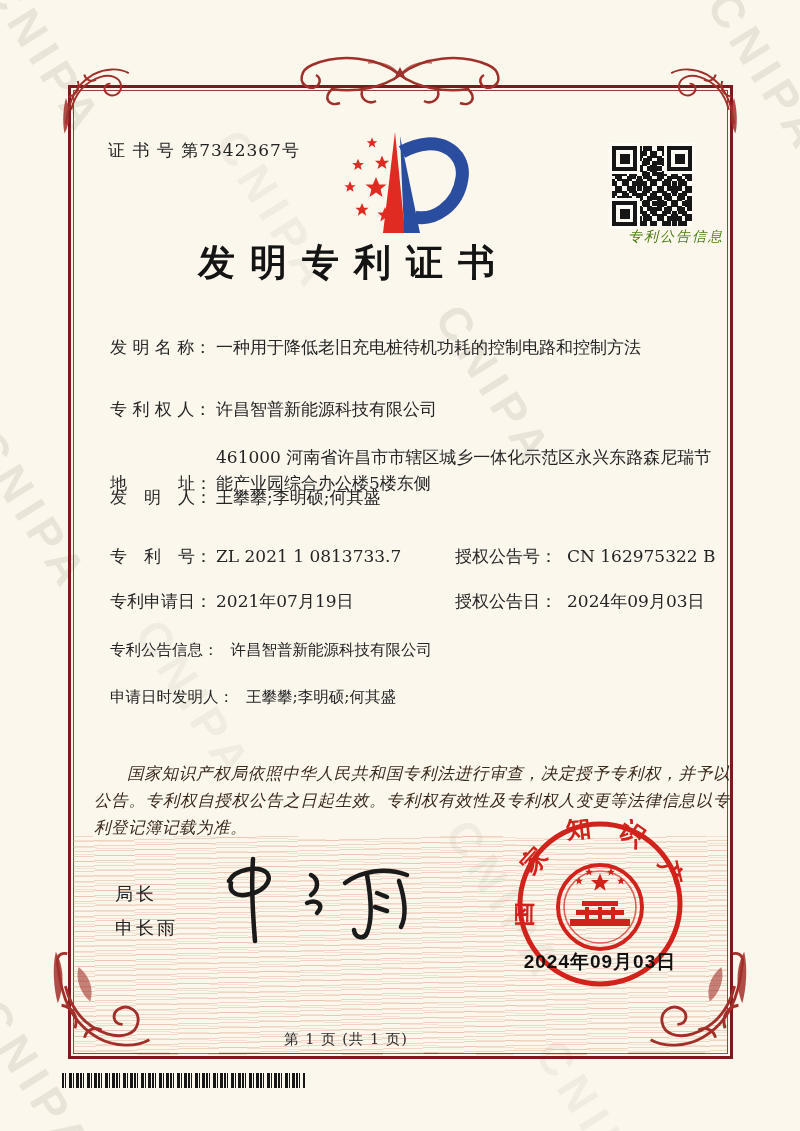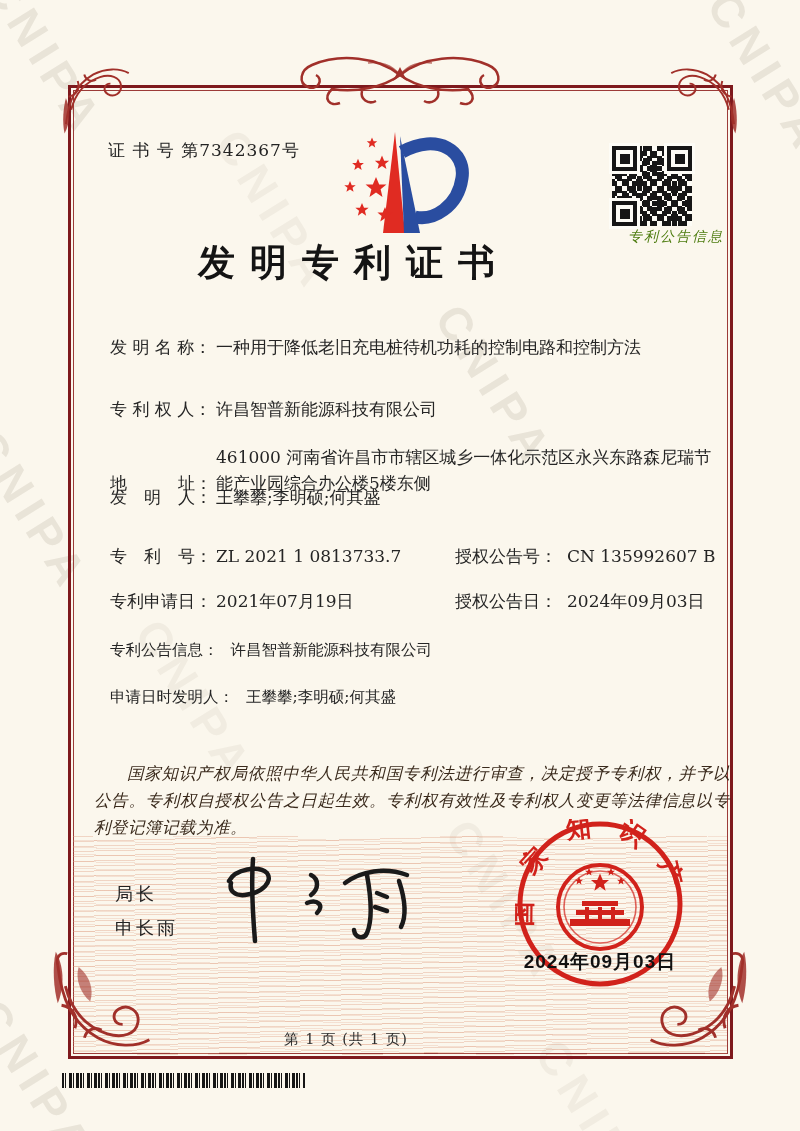--- a/index.html
+++ b/index.html
@@ -207,21 +207,21 @@
   <div class="frow" id="row-inventor">
     <span class="lbl">发　明　人：</span>
     <span class="val">王攀攀;李明硕;何其盛</span>
   </div>
   <div class="frow" id="row-patno">
     <span class="lbl">专　利　号：</span>
     <span class="val" style="width:230px">ZL 2021 1 0813733.7</span>
   </div>
   <div class="frow" id="row-pubno">
     <span class="lbl">授权公告号：</span>
-    <span class="val" style="width:auto">CN 135992607 B</span>
+    <span class="val" style="width:auto">CN 162975322 B</span>
   </div>
   <div class="frow" id="row-appdate">
     <span class="lbl">专利申请日：</span>
     <span class="val" style="width:230px">2021年07月19日</span>
   </div>
   <div class="frow" id="row-pubdate">
     <span class="lbl">授权公告日：</span>
     <span class="val" style="width:auto">2024年09月03日</span>
   </div>
   <div class="frow small" id="row-origapp">

